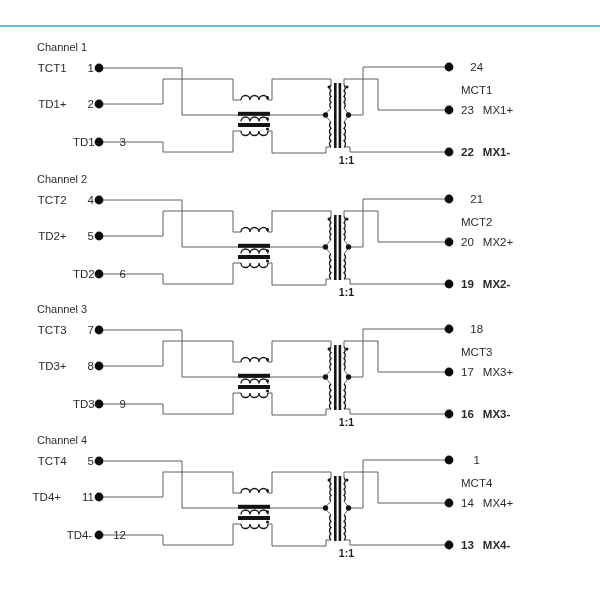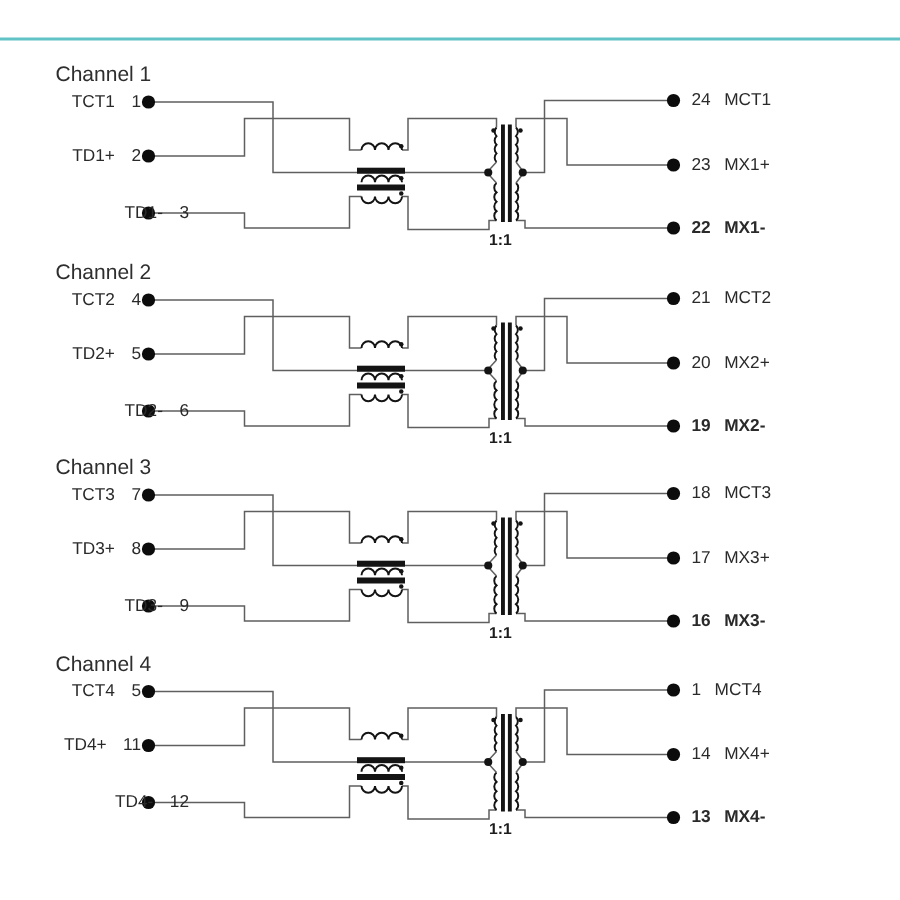--- a/index.html
+++ b/index.html
@@ -9,38 +9,38 @@
     -webkit-font-smoothing:antialiased;
   }
   .top-divider{
     position:absolute;left:0;top:25px;width:600px;height:2px;
     background:#62c3c6;
   }
   #schematic-svg{position:absolute;left:0;top:0;}
   .channel{position:absolute;left:0;top:0;width:600px;height:0;}
   .channel-title{
     position:absolute;left:37px;top:-27px;
-    font-size:14px;color:#2e2e2e;white-space:nowrap;
+    font-size:11px;color:#2e2e2e;white-space:nowrap;
   }
   .pin{
     position:absolute;height:14px;line-height:14px;
     font-size:11.5px;color:#2a2a2a;white-space:nowrap;
     display:flex;align-items:center;
   }
-  .pin.left{left:0;width:94px;justify-content:flex-end;gap:11px;}
+  .pin.left{left:0;width:94px;justify-content:flex-end;gap:21px;}
   .pin.right{left:461px;gap:9px;}
   .pin.left.r0{top:-7px;}
   .pin.left.r1{top:29px;}
   .pin.left.r2{top:67px;margin-left:32px;}
-  .pin.right.r0{top:-8px;}
+  .pin.right.r0{top:-8px;flex-direction:column;}
   .pin.right.r1{top:35px;}
   .pin.right.r2{top:77px;font-weight:bold;}
   .ratio{
     position:absolute;left:326px;top:86px;width:28px;
-    text-align:left;font-size:10.5px;font-weight:700;color:#1c1c1c;
+    text-align:right;font-size:10.5px;font-weight:700;color:#1c1c1c;
   }
 </style>
 </head>
 <body>
 
 <div class="top-divider"></div>
 
 <svg id="schematic-svg" width="600" height="600" viewBox="0 0 600 600">
   <defs>
     <g id="ckt" stroke-linecap="butt" stroke-linejoin="miter">

